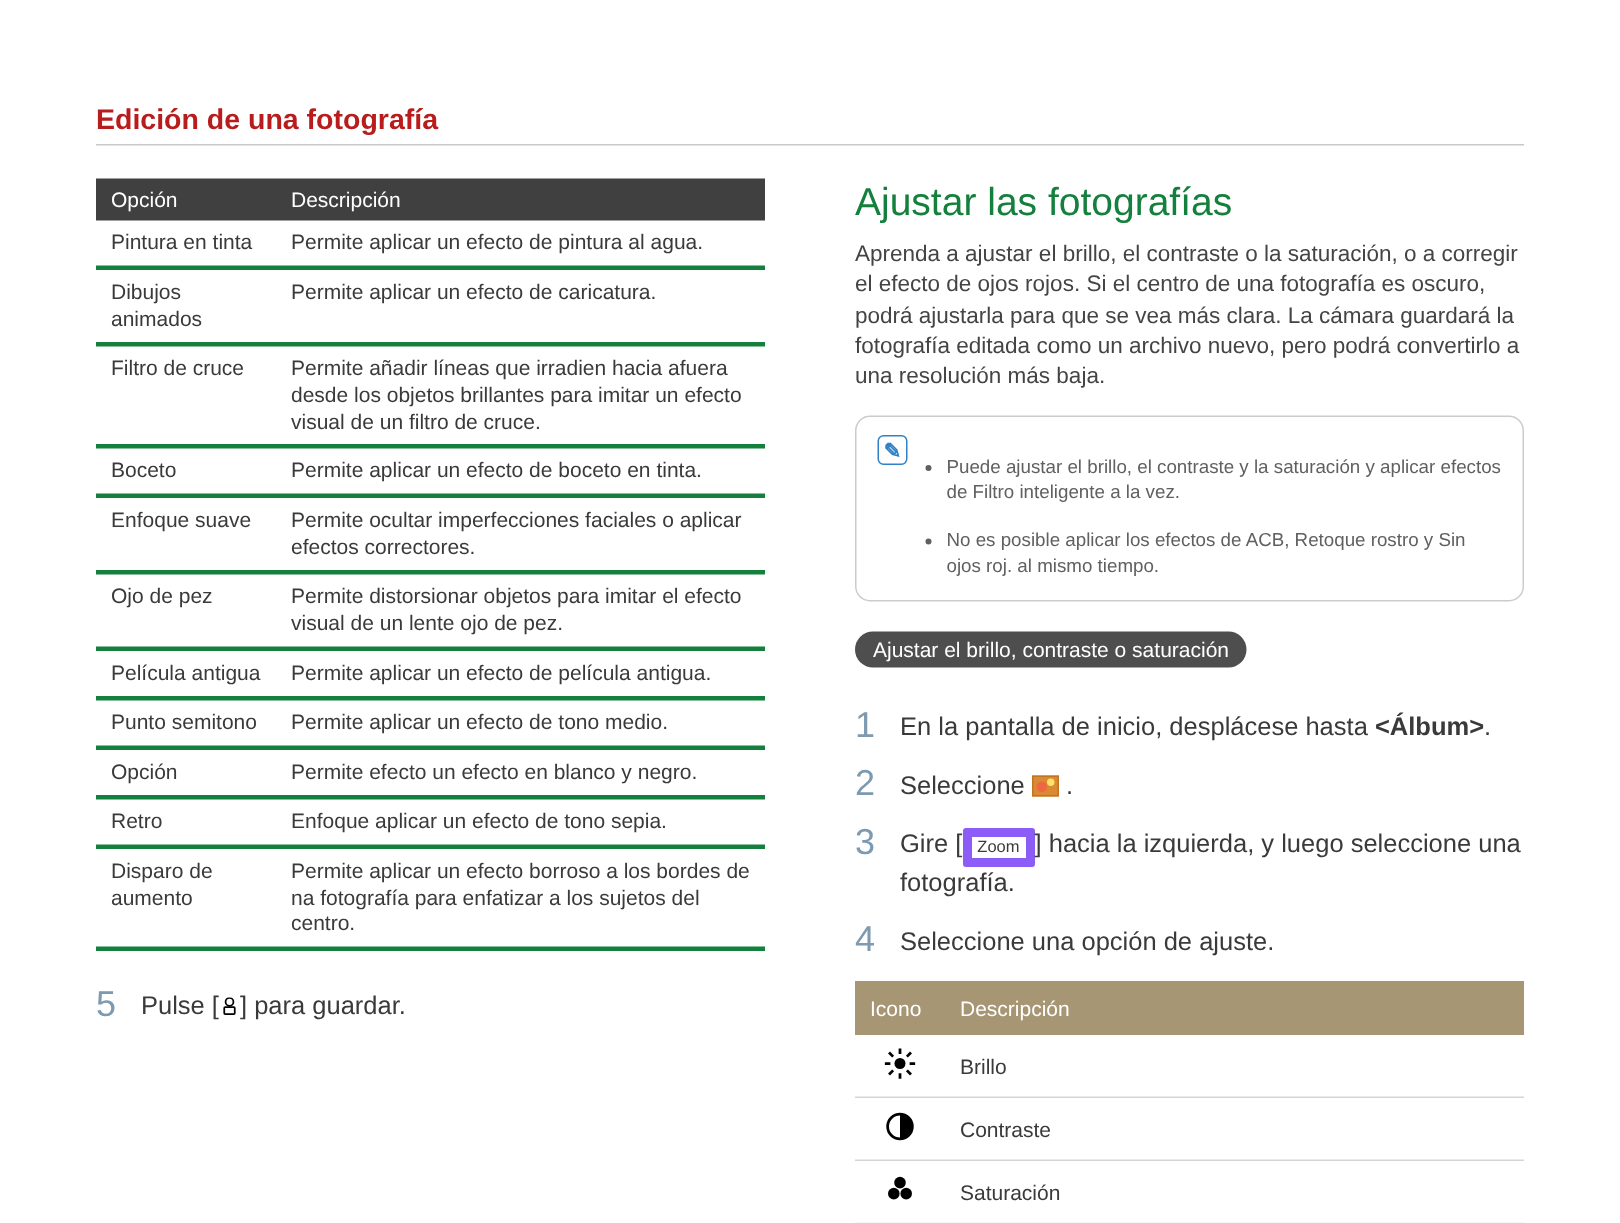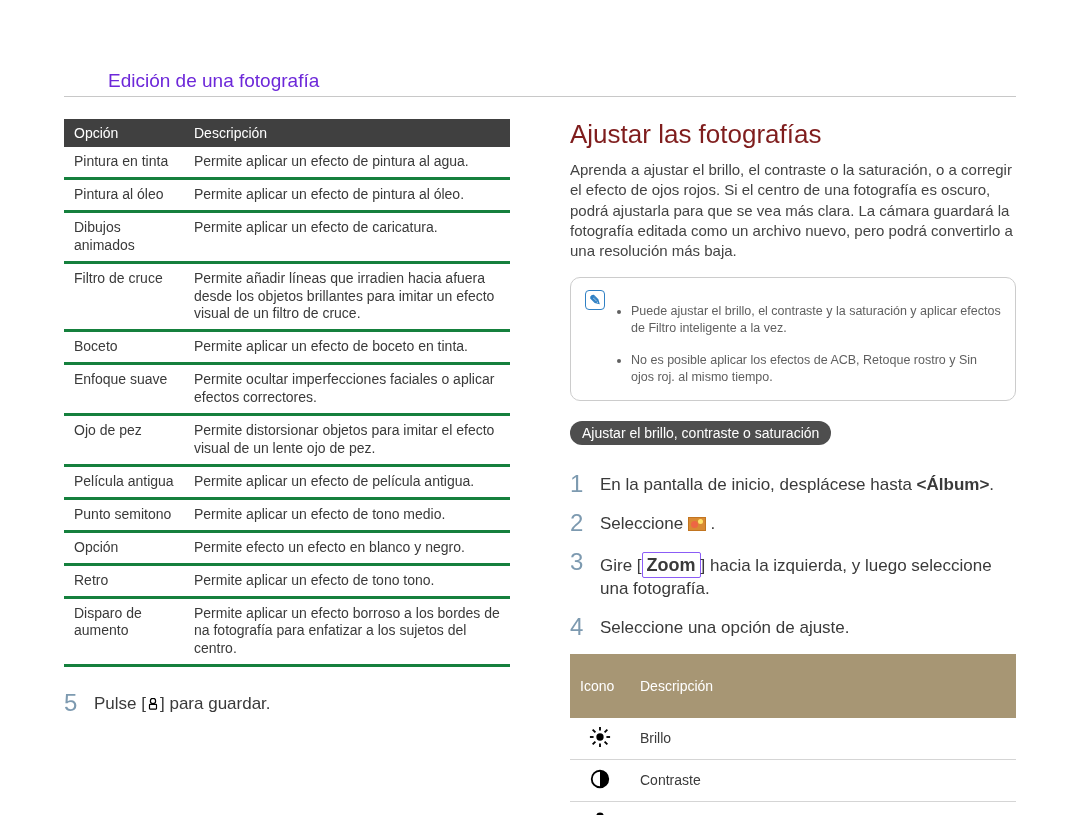--- a/index.html
+++ b/index.html
@@ -10,24 +10,23 @@
     background: #fff;
     width: 1080px;
     height: 815px;
     overflow: hidden;
   }
   .page {
     padding: 70px 64px 0 64px;
   }
   .breadcrumb {
     font-size: 19px;
-    font-weight: 400;
-    color: #6d28d9;
+    font-weight: 700;
+    color: #b91c1c;
     margin-bottom: 4px;
-    margin-left: 44px;
   }
   hr.topline {
     border: none;
     border-top: 1px solid #c8c8c8;
     margin: 0 0 22px 0;
   }
   .columns {
     display: flex;
     gap: 60px;
   }
@@ -62,21 +61,21 @@
     color: #7d9ab0;
     font-weight: 300;
     width: 22px;
     flex-shrink: 0;
     line-height: 1.0;
   }
   .step .body { padding-top: 2px; }
 
   
   h2.hblue {
-    color: #7f1d1d;
+    color: #15803d;
     font-size: 26px;
     font-weight: 400;
     margin: 0 0 10px 0;
   }
   .para {
     font-size: 15px;
     line-height: 1.35;
     color: #444;
   }
 
@@ -108,22 +107,22 @@
     display: inline-block;
     background: #4e4e4e;
     color: #fff;
     border-radius: 12px;
     padding: 4px 12px;
     font-size: 14px;
     margin-bottom: 27px;
   }
 
   .zoomkey {
-    display:inline-block; border:1px solid #8b5cf6; padding:0 4px; border-radius:2px;
-    font-size:18px; font-weight:bold;
+    display:inline-block; border:6px solid #8b5cf6; padding:0 4px; border-radius:2px;
+    font-size:11px; font-weight:normal;
   }
 
   .cammini {
     display:inline-flex; width:14px; height:14px; align-items:center; justify-content:center;
     vertical-align: middle;
   }
   .cammini svg { width:14px; height:14px; }
 
   .flowermini {
     display:inline-flex; width:18px; height:14px;
@@ -146,21 +145,21 @@
     width: 100%;
     border-collapse: collapse;
     font-size: 14px;
     margin-top: 6px;
   }
   table.icons thead th {
     background: #a79674;
     color: #fff;
     text-align: left;
     font-weight: 400;
-    padding: 24px 10px;
+    padding: 10px 10px;
   }
   table.icons td {
     border-bottom: 1px solid #d5d5d5;
     padding: 8px 10px;
     vertical-align: middle;
   }
   table.icons td.icell { width: 60px; text-align: center; }
   .ic { display:inline-flex; width:22px; height:22px; align-items:center; justify-content:center; }
 
   .footer {
@@ -187,24 +186,20 @@
             <th>Opción</th>
             <th>Descripción</th>
           </tr>
         </thead>
         <tbody>
           <tr>
               <td class="k">Pintura en tinta</td>
               <td>Permite aplicar un efecto de pintura al agua.</td>
             </tr>
           <tr>
-              <td class="k">Pintura al óleo</td>
-              <td>Permite aplicar un efecto de pintura al óleo.</td>
-            </tr>
-          <tr>
               <td class="k">Dibujos animados</td>
               <td>Permite aplicar un efecto de caricatura.</td>
             </tr>
           <tr>
               <td class="k">Filtro de cruce</td>
               <td>Permite añadir líneas que irradien hacia afuera desde los objetos brillantes para imitar un efecto visual de un filtro de cruce.</td>
             </tr>
           <tr>
               <td class="k">Boceto</td>
               <td>Permite aplicar un efecto de boceto en tinta.</td>
@@ -224,21 +219,21 @@
           <tr>
               <td class="k">Punto semitono</td>
               <td>Permite aplicar un efecto de tono medio.</td>
             </tr>
           <tr>
               <td class="k">Opción</td>
               <td>Permite efecto un efecto en blanco y negro.</td>
             </tr>
           <tr>
               <td class="k">Retro</td>
-              <td>Permite aplicar un efecto de tono tono.</td>
+              <td>Enfoque aplicar un efecto de tono sepia.</td>
             </tr>
           <tr>
               <td class="k">Disparo de aumento</td>
               <td>Permite aplicar un efecto borroso a los bordes de na fotografía para enfatizar a los sujetos del centro.</td>
             </tr>
         </tbody>
       </table>
 
       <div class="steps">
         <div class="step">

